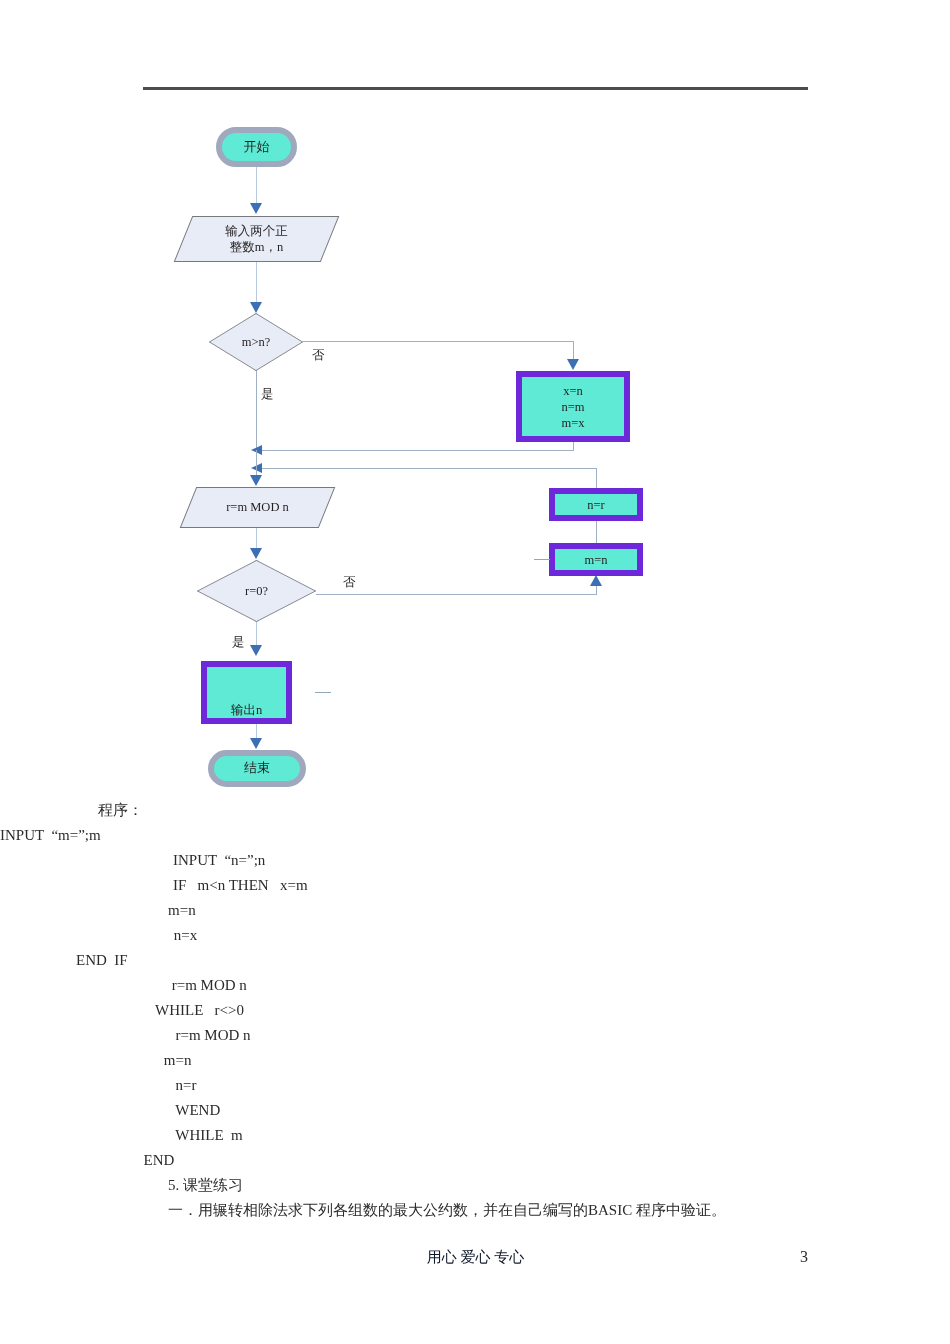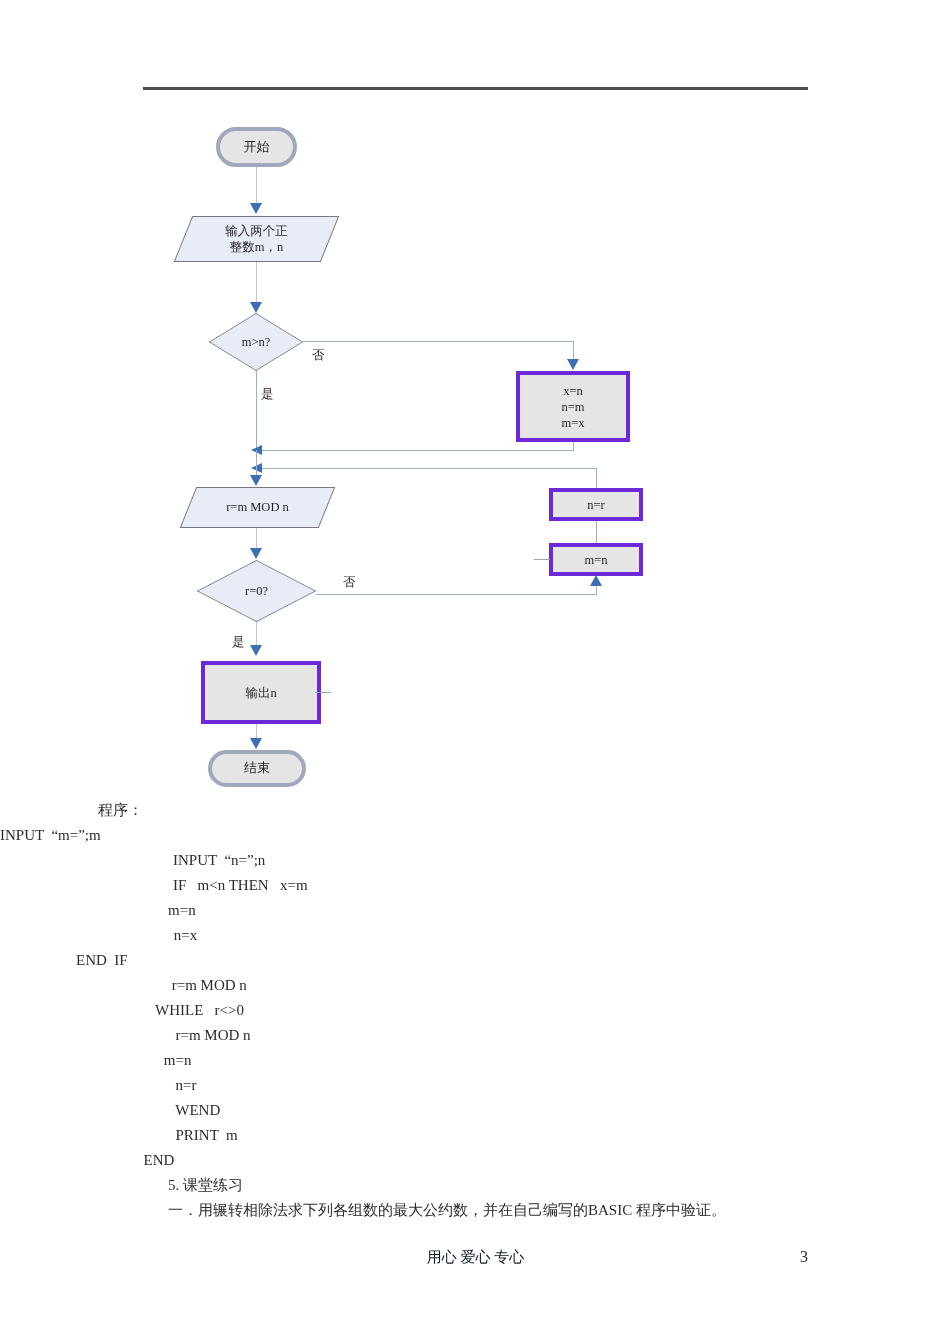--- a/index.html
+++ b/index.html
@@ -34,22 +34,22 @@
     position: absolute;
     left: 0;
     top: 0;
     width: 950px;
     height: 810px;
   }
 
   .node {
     position: absolute;
     box-sizing: border-box;
-    background: #e5e5e5;
-    border: 4px solid #6d28d9;
+    background: #5eead4;
+    border: 6px solid #6d28d9;
     display: flex;
     flex-direction: column;
     align-items: center;
     justify-content: center;
     font-family: "Liberation Serif", "DejaVu Serif", serif;
     font-size: 12.5px;
     line-height: 1.28;
     color: #231f20;
     text-align: center;
     white-space: pre-line;
@@ -294,21 +294,21 @@
     </div>
 
     <div class="conn v gray" style="left:596px; top:521px; height:22px;"></div>
 
     <div class="stub" style="left:534px; top:559px; width:16px;"></div>
 
     <div class="conn v" style="left:256px; top:622px; height:30px;"></div>
     <div class="arrow down" style="left:250px; top:645px;"></div>
     <div class="edge-label" style="left:232px; top:634px;">是</div>
 
-    <div class="node" style="left:201px; top:661px; width:120px; height:63px;">
+    <div class="node" style="left:201px; top:661px; width:91px; height:63px;justify-content:flex-end;">
       <span>输出n</span>
     </div>
 
     <div class="stub" style="left:315px; top:692px; width:16px;"></div>
 
     <div class="conn v" style="left:256px; top:724px; height:24px;"></div>
     <div class="arrow down" style="left:250px; top:738px;"></div>
 
     <div class="node terminator" style="left:208px; top:750px; width:98px; height:37px;">
       <span>结束</span>
@@ -323,21 +323,21 @@
     <div class="code-line" style="padding-left:173px;">IF   m&lt;n THEN   x=m</div>
     <div class="code-line" style="padding-left:168px;">m=n</div>
     <div class="code-line" style="padding-left:170px;"> n=x</div>
     <div class="code-line" style="padding-left:76px;">END  IF</div>
     <div class="code-line" style="padding-left:168px;"> r=m MOD n</div>
     <div class="code-line" style="padding-left:155px;">WHILE   r&lt;&gt;0</div>
     <div class="code-line" style="padding-left:168px;">  r=m MOD n</div>
     <div class="code-line" style="padding-left:160px;"> m=n</div>
     <div class="code-line" style="padding-left:168px;">  n=r</div>
     <div class="code-line" style="padding-left:168px;">  WEND</div>
-    <div class="code-line" style="padding-left:168px;">  PRINT  m</div>
+    <div class="code-line" style="padding-left:168px;">  WHILE  m</div>
     <div class="code-line" style="padding-left:112px;margin-left:24px;">  END</div>
     <div class="body-line" style="padding-left:168px;">5. 课堂练习</div>
     <div class="body-line" style="padding-left:168px;">一．用辗转相除法求下列各组数的最大公约数，并在自己编写的BASIC 程序中验证。</div>
   </div>
 
   <div class="footer">
     <div class="footer-center">用心  爱心  专心</div>
     <div class="footer-page">3</div>
   </div>
 

